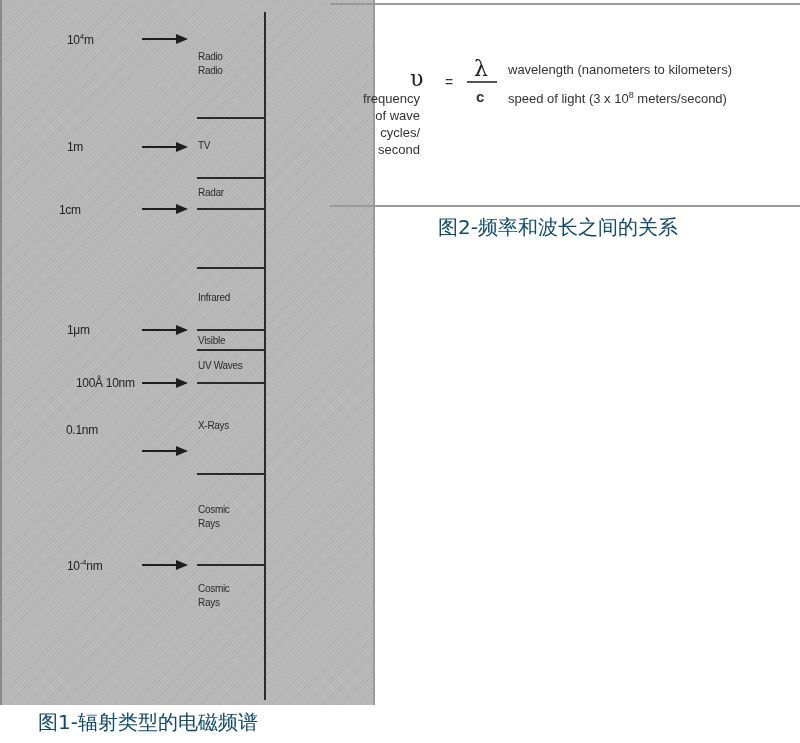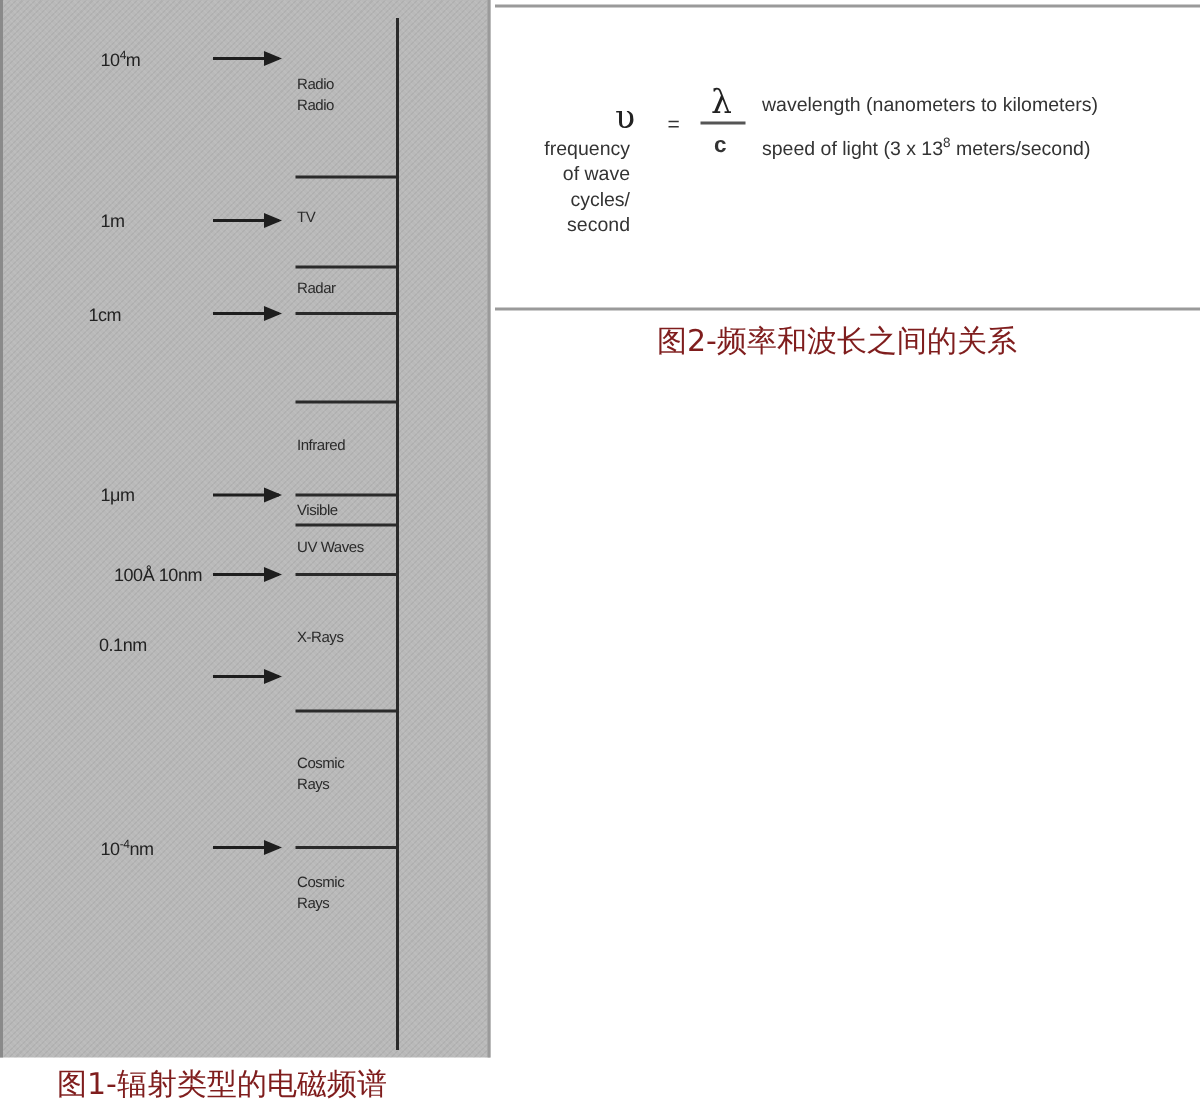--- a/index.html
+++ b/index.html
@@ -1,26 +1,26 @@
 <!DOCTYPE html>
 <html><head>
 <meta charset="utf-8">
 <style>
   html, body { margin:0; padding:0; background:#ffffff; }
   body { width:800px; height:743px; position:relative; overflow:hidden; font-family:"Liberation Sans", sans-serif; }
-  .panel { position:absolute; left:0; top:0; width:327px; height:705px; background:#b9b9b9; border-left:2px solid #8a8a8a; border-right:2px solid #9a9a9a; box-sizing:border-box;
+  .panel { position:absolute; left:0; top:0; width:375px; height:705px; background:#b9b9b9; border-left:2px solid #8a8a8a; border-right:2px solid #9a9a9a; box-sizing:border-box;
     background-image: repeating-linear-gradient(45deg, rgba(255,255,255,0.06) 0 1px, transparent 1px 3px), repeating-linear-gradient(-45deg, rgba(0,0,0,0.05) 0 1px, transparent 1px 3px); }
   .vline { position:absolute; left:262px; top:12px; width:2px; height:688px; background:#2a2a2a; }
   .hline { position:absolute; left:195px; width:68px; height:2px; background:#2a2a2a; }
   .wl { position:absolute; font-size:12px; color:#222; letter-spacing:-0.3px; white-space:nowrap; }
   .wl sup { font-size:8px; }
   .arrow { position:absolute; left:140px; width:44px; height:2px; background:#1e1e1e; }
   .arrow::after { content:""; position:absolute; right:-2px; top:-4px; border-left:12px solid #1e1e1e; border-top:5px solid transparent; border-bottom:5px solid transparent; }
   .band { position:absolute; left:196px; font-size:10px; color:#2a2a2a; line-height:14px; letter-spacing:-0.3px; }
-  .cap { position:absolute; font-size:20px; color:#7f1d1d; white-space:nowrap; font-family:"DejaVu Sans", sans-serif; }
+  .cap { position:absolute; font-size:20px; color:#0c4a6e; white-space:nowrap; font-family:"DejaVu Sans", sans-serif; }
   .rule { position:absolute; left:330px; width:470px; height:2px; background:#9a9a9a; }
   .fsym { position:absolute; left:410px; top:66px; font-size:22px; font-family:"DejaVu Serif", serif; color:#222; }
   .flabel { position:absolute; right:380px; top:90px; text-align:right; font-size:13px; line-height:17px; color:#333; }
   .eq { position:absolute; left:445px; top:74px; font-size:14px; color:#333; }
   .lambda { position:absolute; left:474px; top:56px; font-size:22px; font-family:"DejaVu Serif", serif; color:#222; }
   .fracbar { position:absolute; left:467px; top:81px; width:30px; height:2px; background:#555; }
   .cc { position:absolute; left:476px; top:88px; font-size:15px; font-weight:bold; color:#333; }
   .desc { position:absolute; left:508px; font-size:13px; color:#333; white-space:nowrap; }
   .desc sup { font-size:9px; }
 </style>
@@ -103,15 +103,15 @@
   <div>frequency</div>
   <div>of wave</div>
   <div>cycles/</div>
   <div>second</div>
 </div>
 <div class="eq">=</div>
 <div class="lambda">λ</div>
 <div class="fracbar"></div>
 <div class="cc">c</div>
 <div class="desc" style="top:62px">wavelength (nanometers to kilometers)</div>
-<div class="desc" style="top:90px"><span>speed of light (3 x 13</span><sup>8</sup><span> meters/second)</span></div>
+<div class="desc" style="top:90px"><span>speed of light (3 x 10</span><sup>8</sup><span> meters/second)</span></div>
 
 <div class="cap" style="left:438px;top:214px">图2-频率和波长之间的关系</div>
 
 </body></html>

